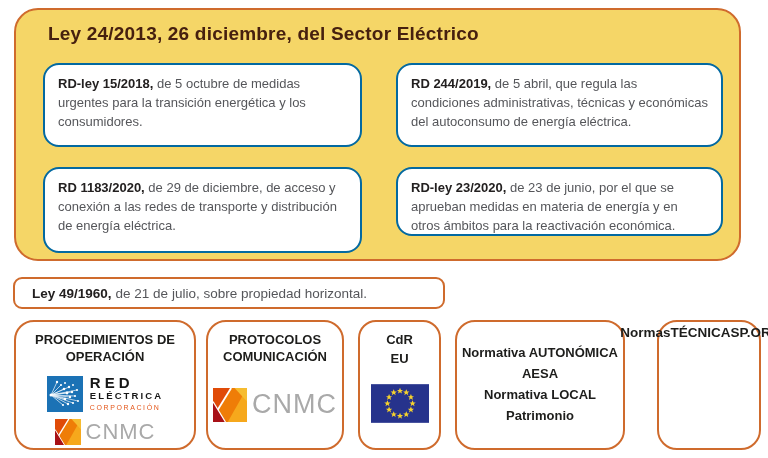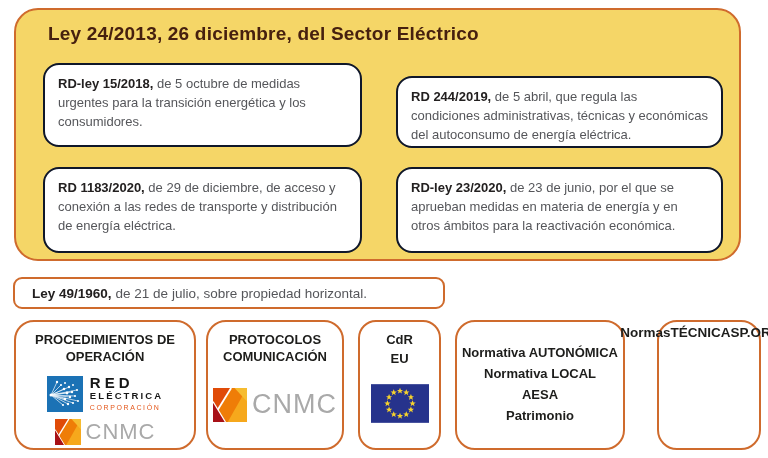--- a/index.html
+++ b/index.html
@@ -4,27 +4,27 @@
 <style>
   html,body{margin:0;padding:0;background:#ffffff;}
   body{font-family:"Liberation Sans","DejaVu Sans",sans-serif;}
   .stage{position:relative;width:768px;height:458px;background:#ffffff;overflow:hidden;}
 
   
   .yellow-panel{position:absolute;left:14px;top:8px;width:727px;height:253px;
     background:#f5d667;border:2.5px solid #cf6b2d;border-radius:24px;box-sizing:border-box;}
   .panel-title{position:absolute;left:32px;top:13px;font-size:19px;font-weight:bold;
     color:#46200f;letter-spacing:.2px;margin:0;}
-  .law-box{position:absolute;background:#ffffff;border:2px solid #0f172a;border-radius:16px;
+  .law-box{position:absolute;background:#ffffff;border:2px solid #0369a1;border-radius:16px;
     box-sizing:border-box;padding:10px 13px 8px 13px;font-size:13px;line-height:1.45;color:#55565a;}
   .law-box .lead{font-weight:bold;color:#232020;}
   .law-box-1{left:27px;top:53px;width:319px;height:84px;}
-  .law-box-2{left:380px;top:66px;width:327px;height:72px;}
+  .law-box-2{left:380px;top:53px;width:327px;height:84px;}
   .law-box-3{left:27px;top:157px;width:319px;height:86px;}
-  .law-box-4{left:380px;top:157px;width:327px;height:86px;}
+  .law-box-4{left:380px;top:157px;width:327px;height:69px;}
 
   
   .ley-strip{position:absolute;left:13px;top:277px;width:432px;height:32px;background:#ffffff;
     border:2px solid #cf6b2d;border-radius:9px;box-sizing:border-box;display:flex;align-items:center;
     padding-left:17px;font-size:13.5px;color:#55565a;}
   .ley-strip .lead{font-weight:bold;color:#232020;margin-right:4px;}
 
   
   .bottom-box{position:absolute;top:320px;height:130px;background:#ffffff;border:2px solid #cf6b2d;
     border-radius:20px;box-sizing:border-box;text-align:center;}
@@ -175,22 +175,22 @@
       <use href="#star" transform="translate(18.7,13.5)"></use>
       <use href="#star" transform="translate(23.5,8.7)"></use>
       <use href="#star" transform="translate(30,7)"></use>
       <use href="#star" transform="translate(36.5,8.7)"></use>
       <use href="#star" transform="translate(41.3,13.5)"></use>
     </svg>
   </div>
 
   <div class="bottom-box bb-d">
     <div class="bb-line">Normativa AUTONÓMICA</div>
+    <div class="bb-line">AESA</div>
     <div class="bb-line">Normativa LOCAL</div>
-    <div class="bb-line">AESA</div>
     <div class="bb-line">Patrimonio</div>
   </div>
 
   <div class="bottom-box bb-e">
     <div class="bb-line">Normas</div>
     <div class="bb-line">TÉCNICAS</div>
     <div class="bb-line">P.O</div>
     <div class="bb-line">REBT</div>
   </div>
 

